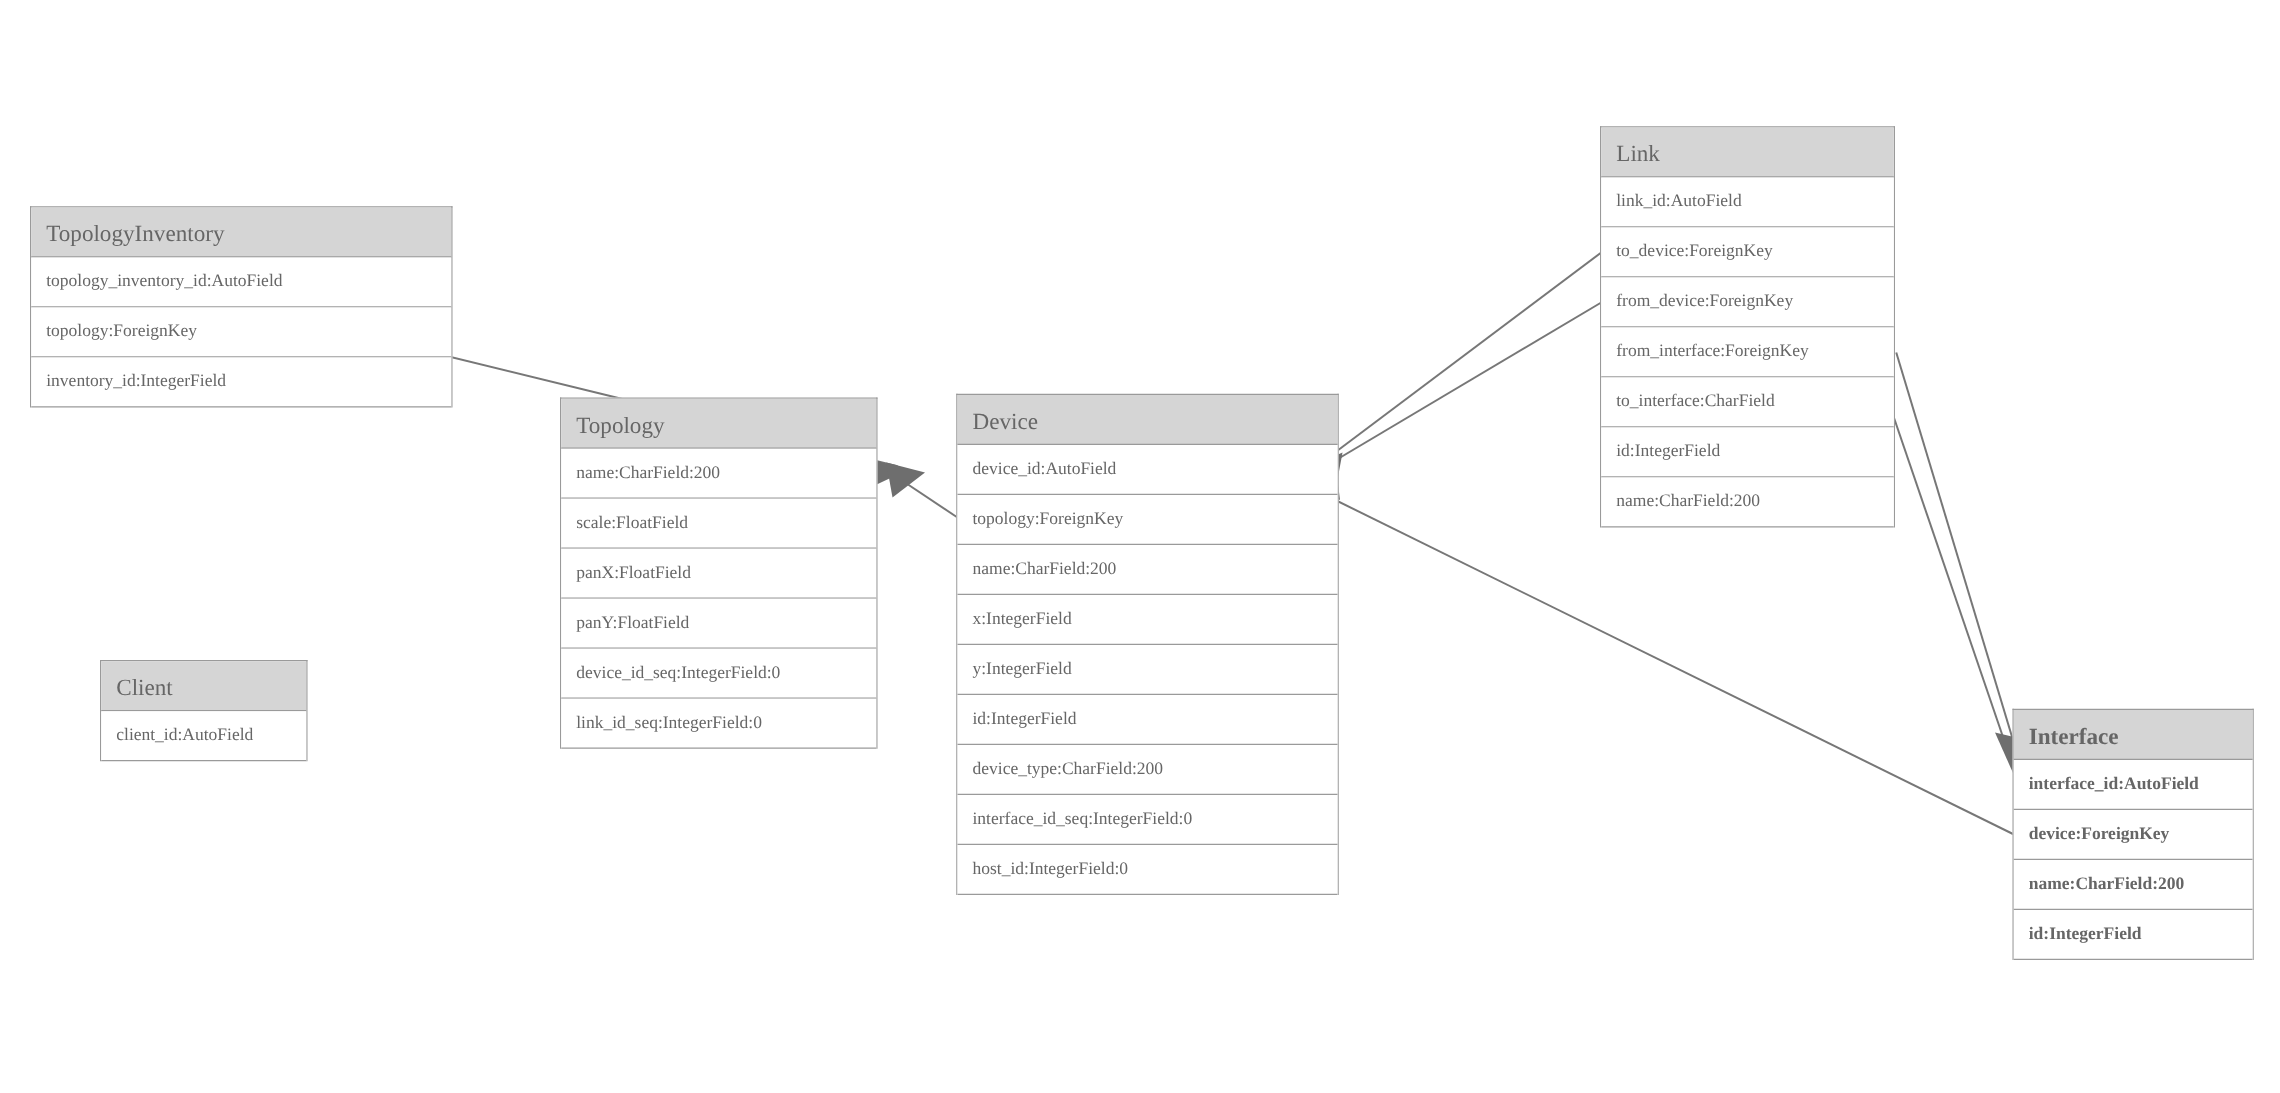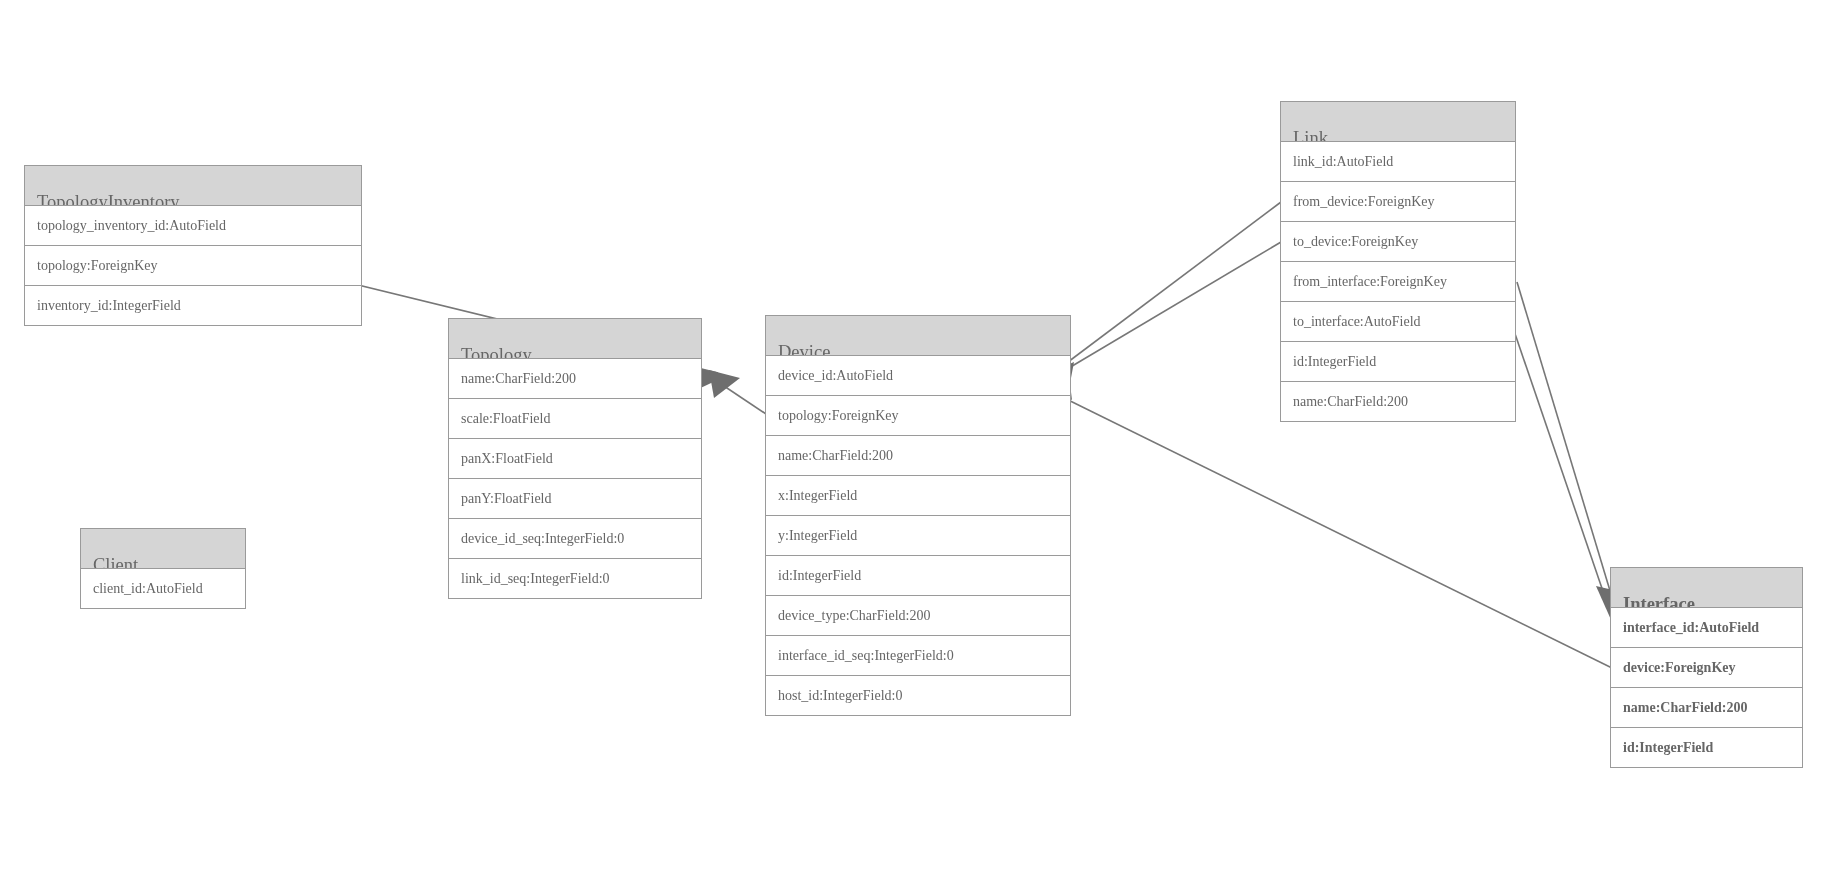--- a/index.html
+++ b/index.html
@@ -38,21 +38,21 @@
     border-bottom: none;
   }
   .entity-header {
     box-sizing: border-box;
     background: #d5d5d5;
     border-bottom: 1px solid #9a9a9a;
     color: #666666;
     font-size: 18.5px;
     line-height: 40px;
     height: 40px;
-    padding: 16px 12px;
+    padding: 2px 12px;
     white-space: nowrap;
     overflow: hidden;
   }
   .entity-row {
     box-sizing: border-box;
     background: #ffffff;
     border-bottom: 1px solid #9a9a9a;
     color: #666666;
     font-size: 14px;
     line-height: 40px;
@@ -140,24 +140,24 @@
     <div class="entity-row">y:IntegerField</div>
     <div class="entity-row">id:IntegerField</div>
     <div class="entity-row">device_type:CharField:200</div>
     <div class="entity-row">interface_id_seq:IntegerField:0</div>
     <div class="entity-row">host_id:IntegerField:0</div>
   </div>
 
   <div class="entity" style="left:1280px; top:101px; width:236px;">
     <div class="entity-header">Link</div>
     <div class="entity-row">link_id:AutoField</div>
+    <div class="entity-row">to_device:ForeignKey</div>
     <div class="entity-row">from_device:ForeignKey</div>
-    <div class="entity-row">to_device:ForeignKey</div>
     <div class="entity-row">from_interface:ForeignKey</div>
-    <div class="entity-row">to_interface:AutoField</div>
+    <div class="entity-row">to_interface:CharField</div>
     <div class="entity-row">id:IntegerField</div>
     <div class="entity-row">name:CharField:200</div>
   </div>
 
   <div class="entity" style="left:1610px; top:567px; width:193px;font-weight:bold;">
     <div class="entity-header">Interface</div>
     <div class="entity-row">interface_id:AutoField</div>
     <div class="entity-row">device:ForeignKey</div>
     <div class="entity-row">name:CharField:200</div>
     <div class="entity-row">id:IntegerField</div>

